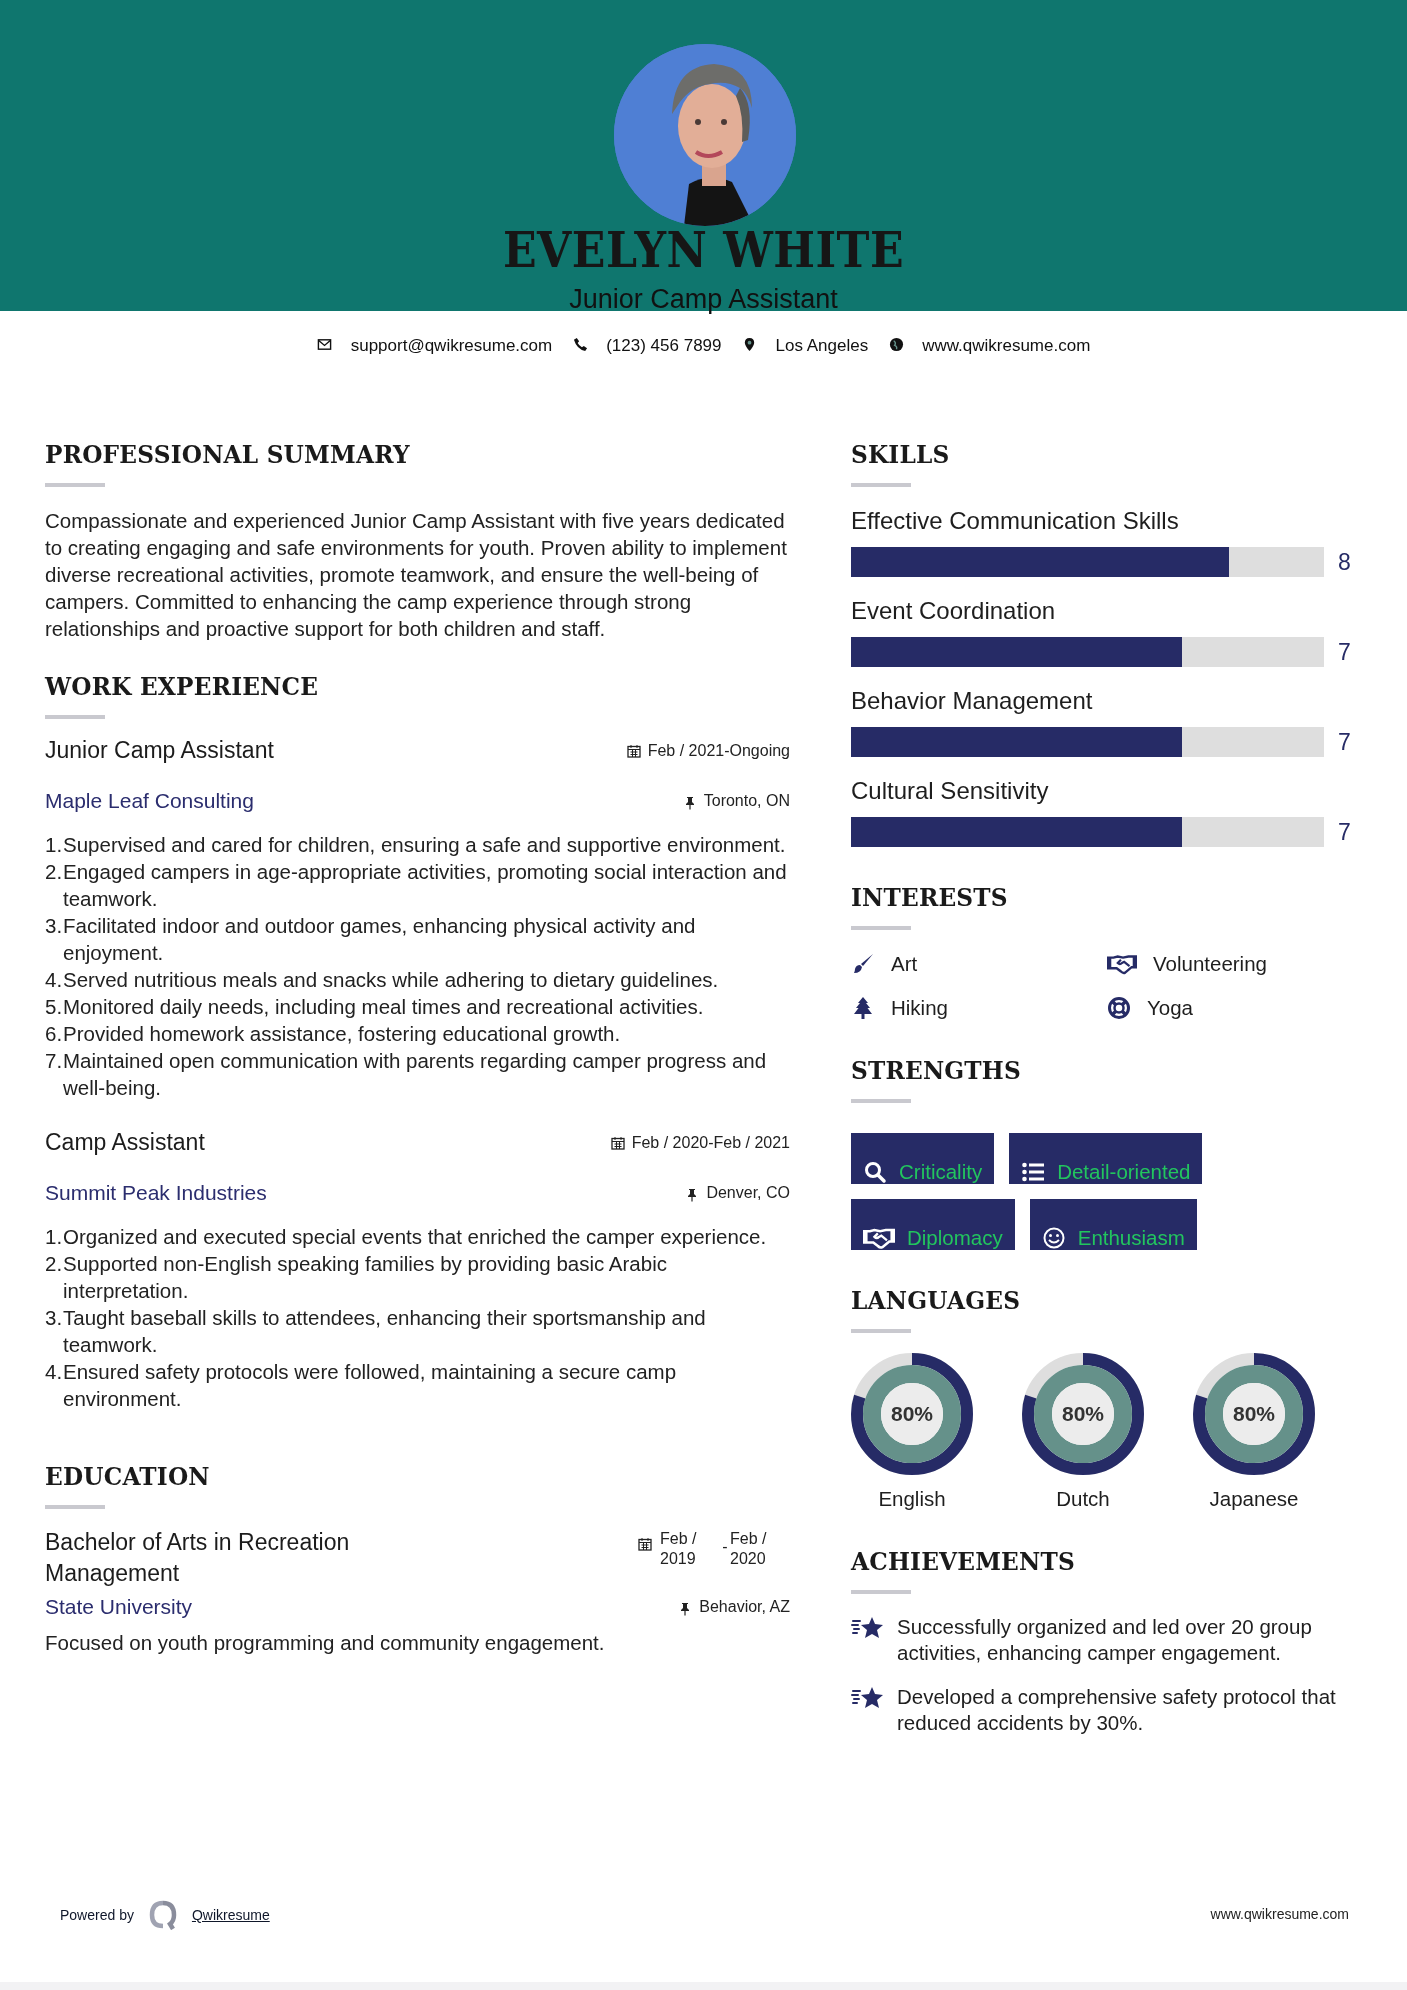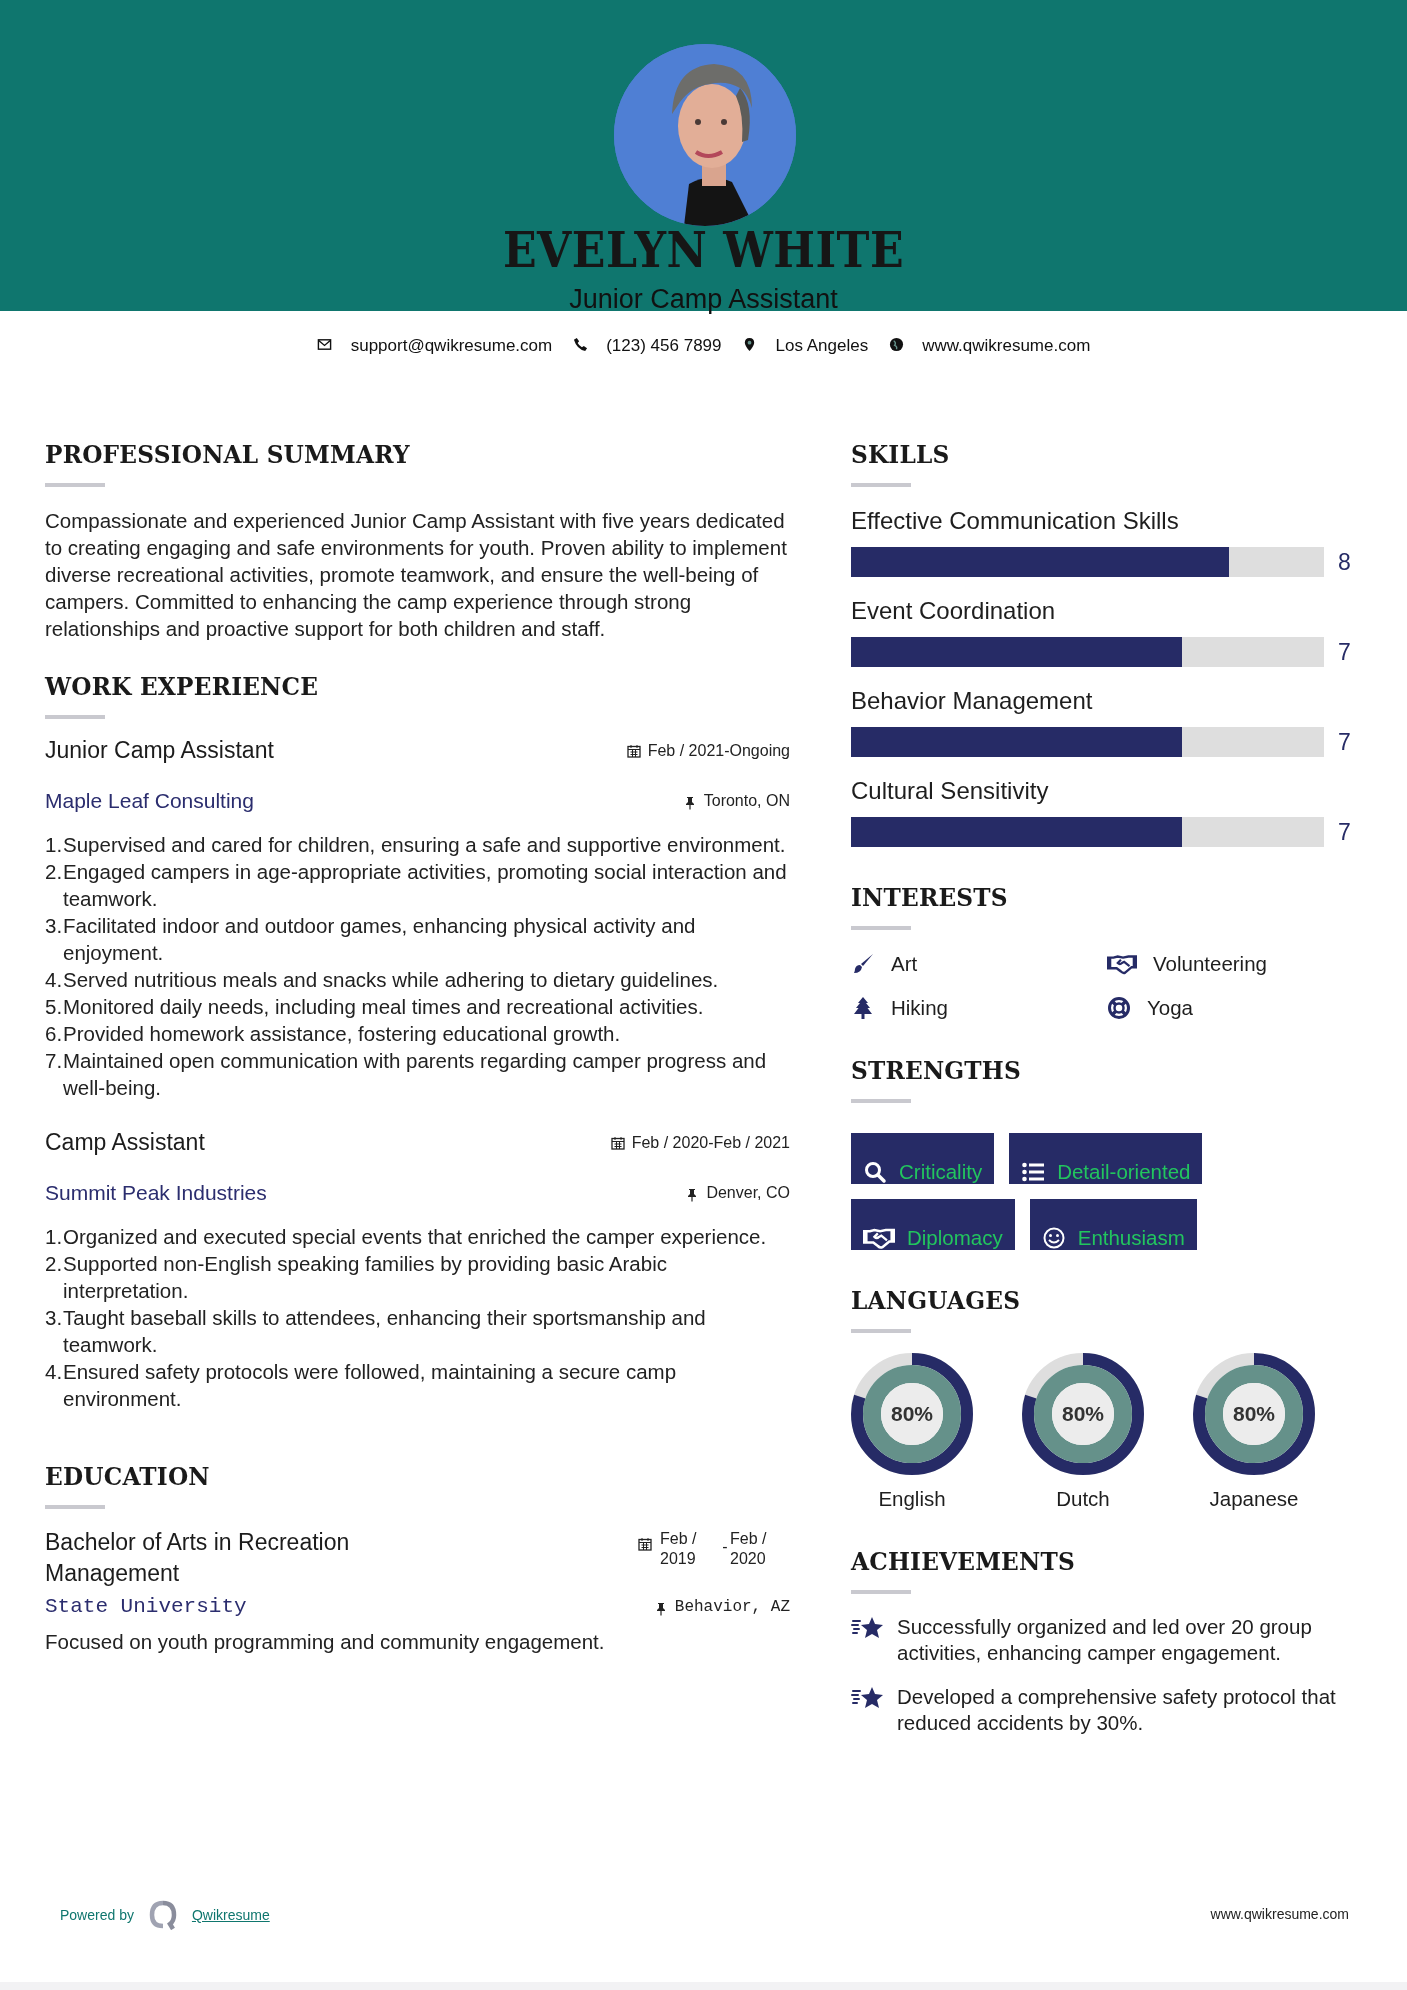--- a/index.html
+++ b/index.html
@@ -59,21 +59,21 @@
   .langs { display: flex; margin-top: 20px; }
   .lang { width: 171px; display: flex; flex-direction: column; align-items: flex-start; }
   .lang .ring { width: 122px; height: 122px; position: relative; }
   .lang .ring svg { width: 122px; height: 122px; }
   .lang .pct { position: absolute; left: 0; top: 0; width: 122px; height: 122px; display: flex; align-items: center; justify-content: center; font-size: 21px; font-weight: bold; color: #333; }
   .lang .lname { width: 122px; text-align: center; font-size: 20.5px; color: #1e1e1e; margin-top: 12px; }
 
   .ach { display: flex; margin-top: 18px; font-size: 20.5px; line-height: 26px; color: #1e1e1e; }
   .ach svg { width: 34px; height: 28px; flex: none; margin-right: 12px; margin-top: 0px; }
 
-  .footer-left { position: absolute; left: 60px; top: 1900px; display: flex; align-items: center; font-size: 14px; color: #0f766e; }
+  .footer-left { position: absolute; left: 60px; top: 1900px; display: flex; align-items: center; font-size: 14px; color: #0f172a; }
   .footer-left .qlogo { width: 30px; height: 30px; margin: 0 14px 0 14px; }
   .footer-left .brand { text-decoration: underline; }
   .footer-right { position: absolute; right: 58px; top: 1906px; font-size: 14px; color: #222; }
   .bottom-strip { position: absolute; left: 0; top: 1982px; width: 1407px; height: 8px; background: #f2f2f4; }
 </style>
 </head>
 <body>
 
 <div class="header">
   <div class="photo">
@@ -243,21 +243,21 @@
       <div class="edu-dates">
         <svg viewBox="0 0 14 14" width="14" height="14" style="margin:8px 8px 0 0;">
             <rect x="1" y="2.5" width="12" height="10.5" fill="none" stroke="#222" stroke-width="1.3"></rect>
             <path d="M1 5.5 H13 M4 1 V4 M10 1 V4 M3.5 8 H10.5 M3.5 10.5 H10.5 M5.5 6 V13 M8.5 6 V13" stroke="#222" stroke-width="1"></path>
           </svg>
         <span class="d">Feb / 2019</span>
         <span class="dash">-</span>
         <span class="d">Feb / 2020</span>
       </div>
     </div>
-    <div class="job-sub" style="margin-top:6px;font-family:Liberation Mono, monospace;">
+    <div class="job-sub" style="margin-top:6px;">
       <div class="job-company">State University</div>
       <div class="job-loc">
         <svg viewBox="0 0 14 14">
             <path d="M4 1 H10 V2 H9 V6 L11 8 V9 H7.6 V13.5 H6.4 V9 H3 V8 L5 6 V2 H4 Z" fill="#222"></path>
           </svg>
         <span>Behavior, AZ</span>
       </div>
     </div>
     <p class="summary" style="margin-top:10px;">Focused on youth programming and community engagement.</p>
   </section>

